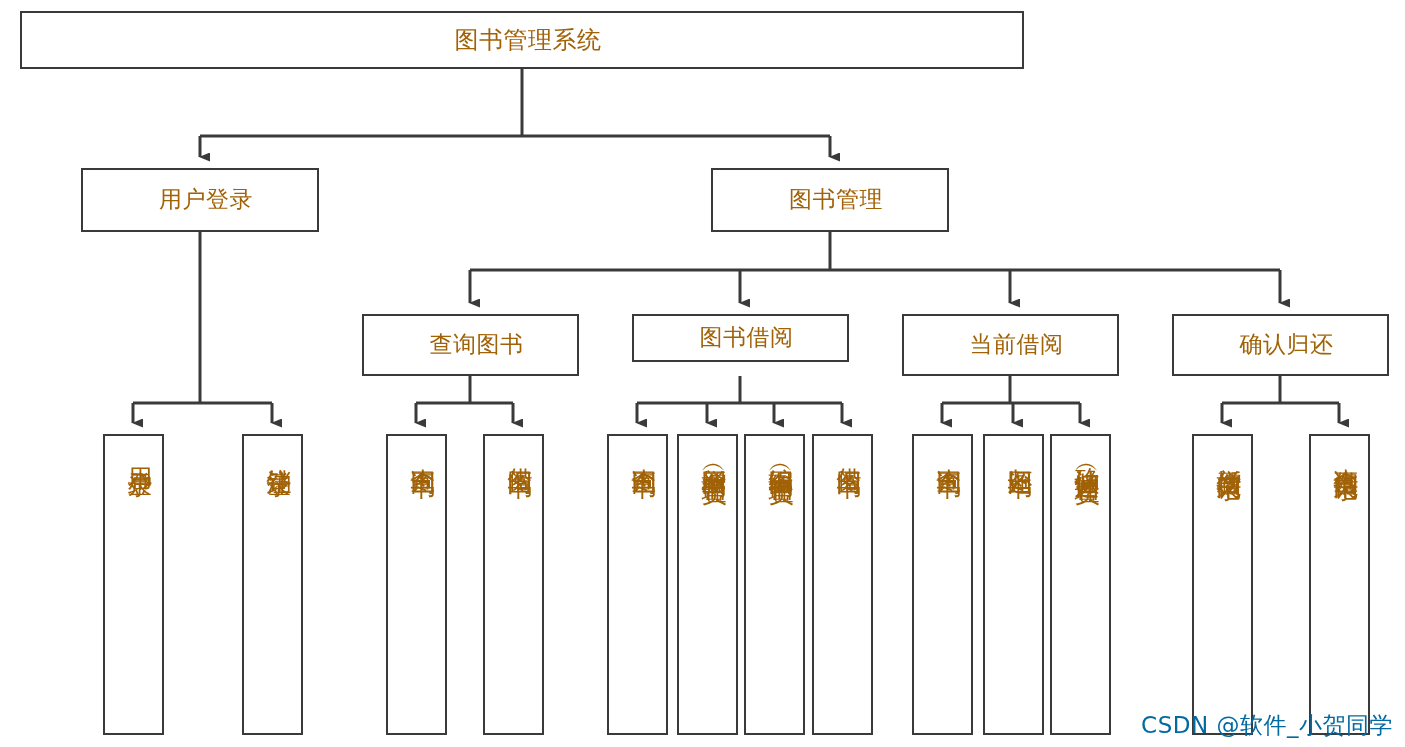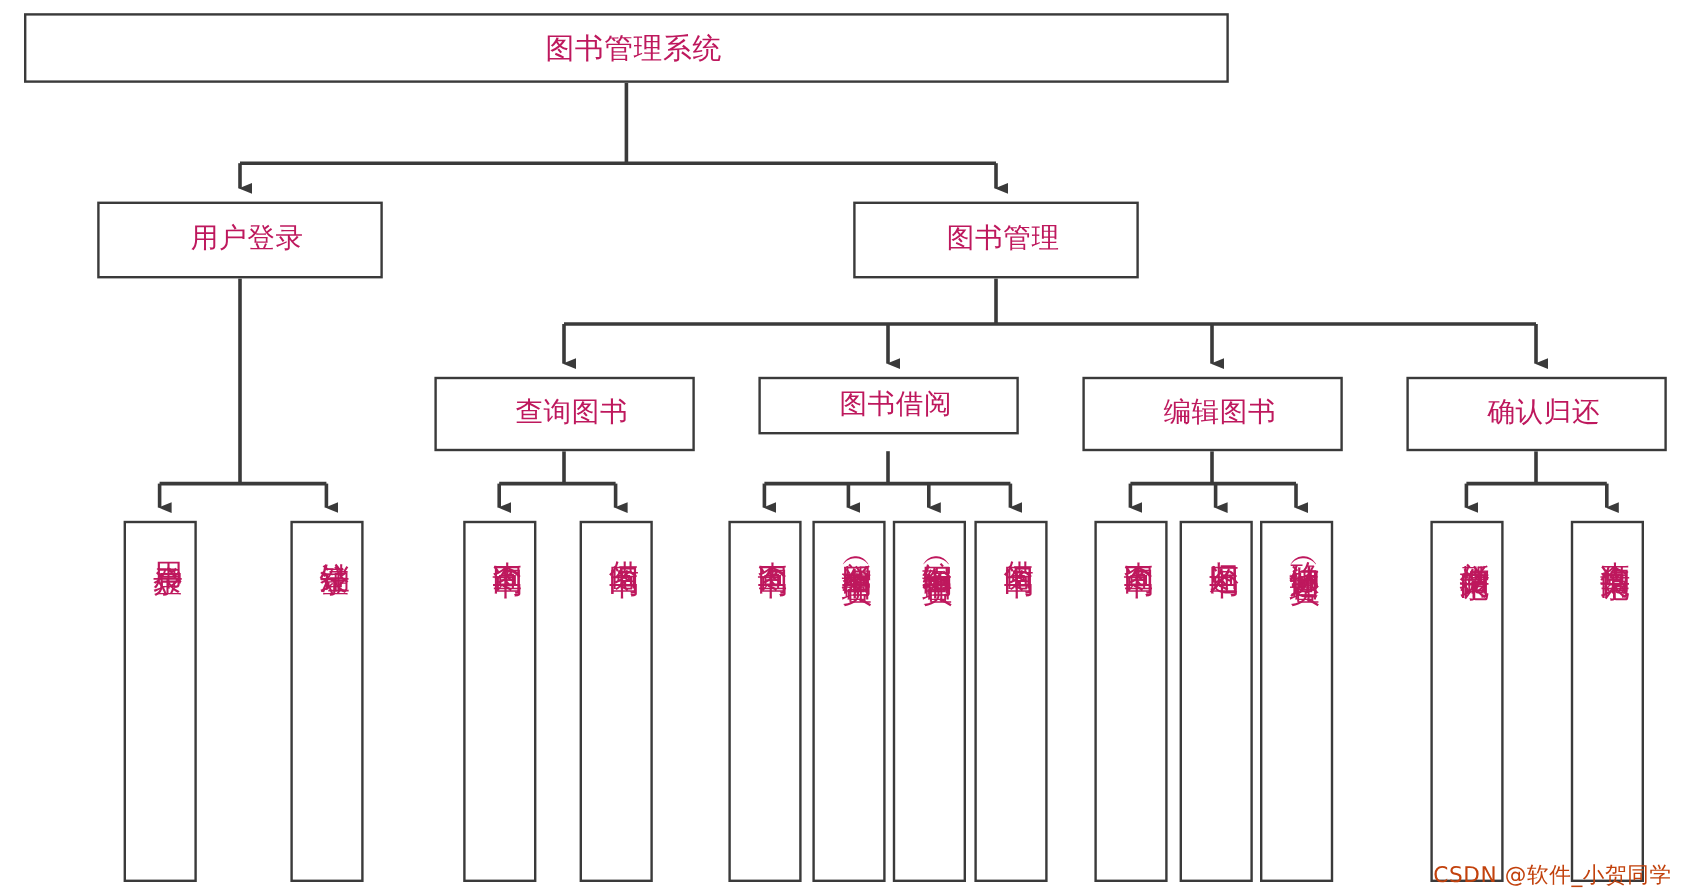--- a/index.html
+++ b/index.html
@@ -29,21 +29,21 @@
     pointer-events: none;
   }
   .node {
     position: absolute;
     box-sizing: border-box;
     background: #ffffff;
     border: 2px solid #3a3a3a;
     display: flex;
     align-items: center;
     justify-content: center;
-    color: #be185d;
+    color: #a16207;
     padding-left: 12px;
   }
   .node-label {
     display: block;
     text-align: center;
     white-space: nowrap;
     letter-spacing: 0.5px;
   }
   .node.horizontal .node-label {
     font-size: 23px;
@@ -62,22 +62,22 @@
     text-orientation: upright;
     font-size: 25px;
     line-height: 1.12;
     letter-spacing: 2px;
     white-space: nowrap;
   }
   .watermark {
     position: absolute;
     right: 12px;
     bottom: 6px;
-    font-size: 18px;
-    color: #c2410c;
+    font-size: 23px;
+    color: #0369a1;
     white-space: nowrap;
     letter-spacing: 0.5px;
     margin-left: 40px;
   }
 </style>
 </head>
 <body>
 
 <div id="diagram-root">
 
@@ -147,21 +147,21 @@
     <span class="node-label">图书管理</span>
   </div>
 
   <div class="node horizontal" style="left:362px; top:314px; width:217px; height:62px;">
     <span class="node-label">查询图书</span>
   </div>
   <div class="node horizontal" style="left:632px; top:314px; width:217px; height:48px;">
     <span class="node-label">图书借阅</span>
   </div>
   <div class="node horizontal" style="left:902px; top:314px; width:217px; height:62px;">
-    <span class="node-label">编辑图书</span>
+    <span class="node-label">当前借阅</span>
   </div>
   <div class="node horizontal" style="left:1172px; top:314px; width:217px; height:62px;">
     <span class="node-label">确认归还</span>
   </div>
 
   <div class="node vertical" style="left:103px; top:434px; width:61px; height:301px;">
     <span class="node-label">用户登录</span>
   </div>
   <div class="node vertical" style="left:242px; top:434px; width:61px; height:301px;">
     <span class="node-label">注销登录</span>

